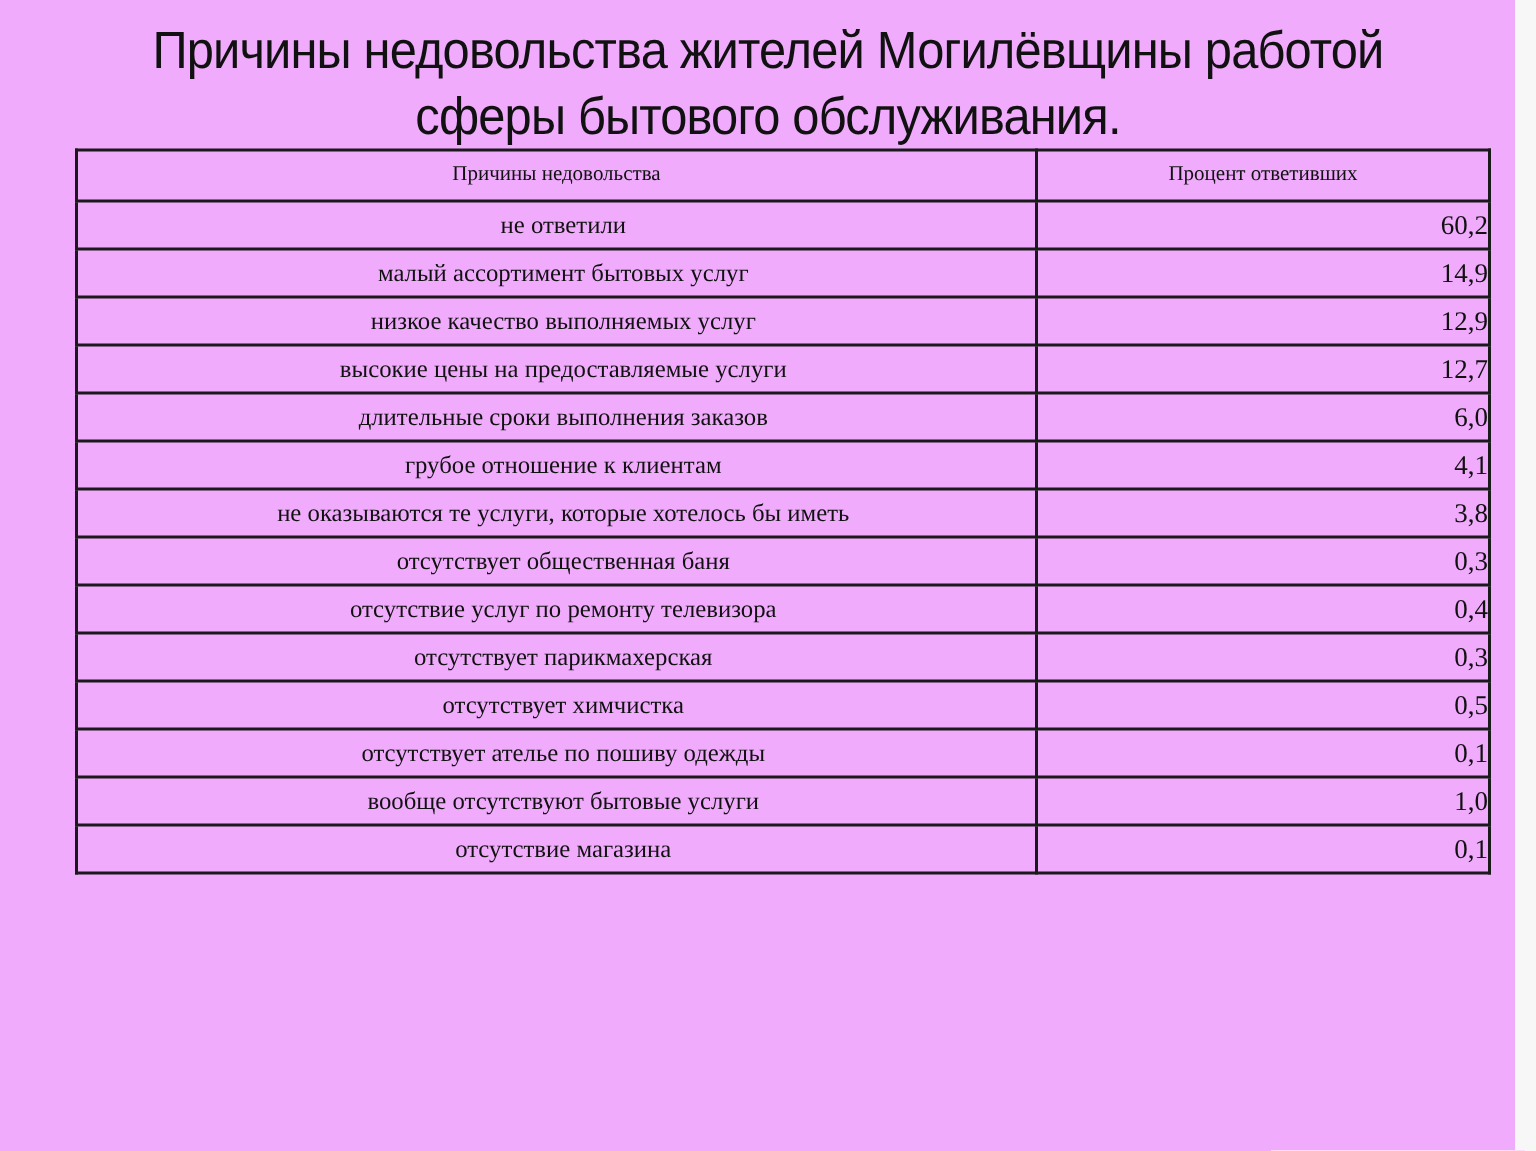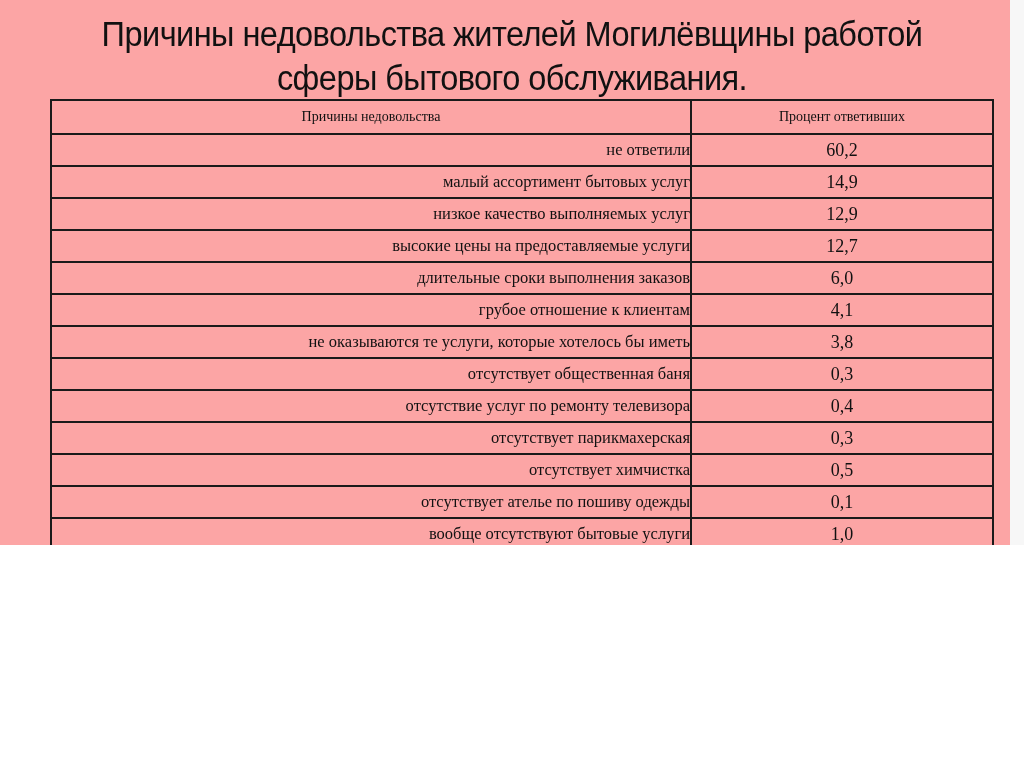--- a/index.html
+++ b/index.html
@@ -6,22 +6,22 @@
       margin: 0;
       padding: 0;
       width: 1024px;
       height: 767px;
       overflow: hidden;
       background: #ffffff;
     }
     .slide {
       position: relative;
       width: 1024px;
-      height: 545px;
-      background: #fca5a5;
+      height: 767px;
+      background: #f0abfc;
       overflow: hidden;
     }
     .right-edge {
       position: absolute;
       top: 0;
       right: 0;
       width: 14px;
       height: 767px;
       background: #f7f7f7;
     }
@@ -63,27 +63,27 @@
     }
     th {
       height: 32px;
       font-size: 14px;
       text-align: center;
       vertical-align: middle;
     }
     td.reason {
       font-size: 16.5px;
       padding-left: 9px;
-      text-align: right;
+      text-align: center;
       white-space: nowrap;
       vertical-align: middle;
     }
     td.value {
       font-size: 18px;
-      text-align: center;
+      text-align: right;
       vertical-align: middle;
     }
   </style>
 </head>
 <body>
 
 <div class="slide">
   <div class="right-edge"></div>
 
   <div class="title">

